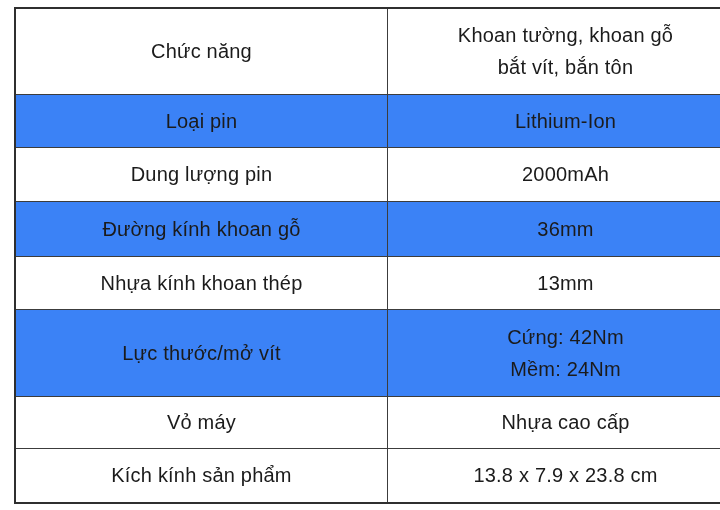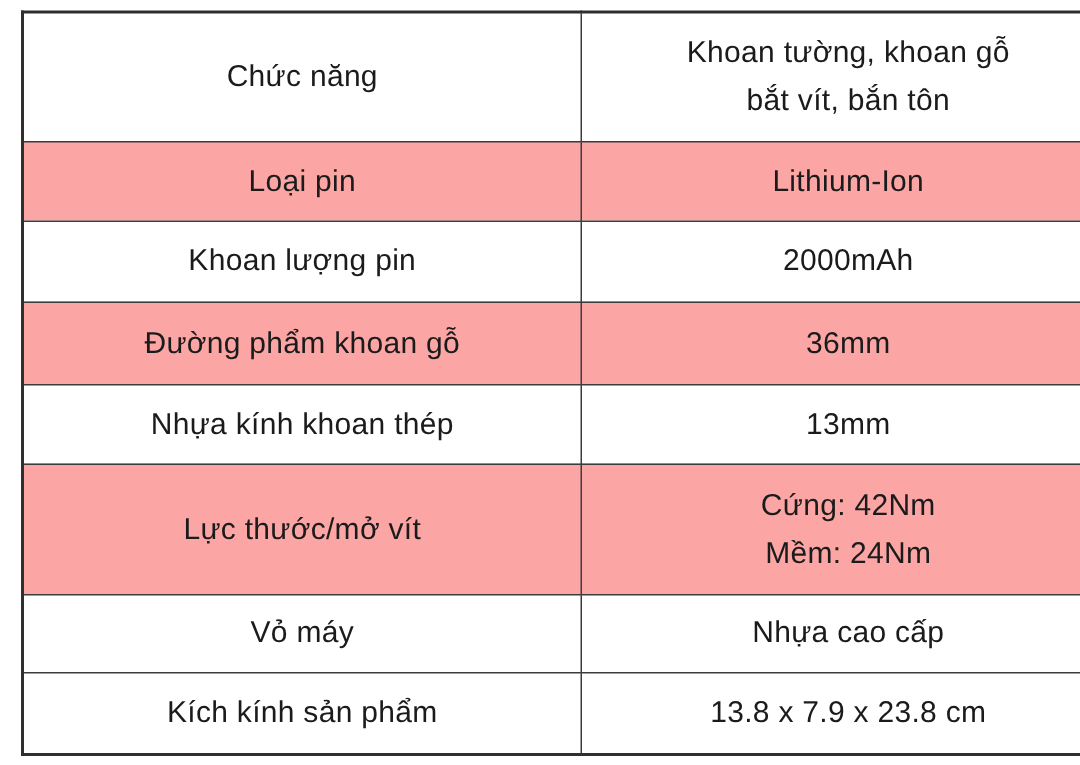--- a/index.html
+++ b/index.html
@@ -32,21 +32,21 @@
     border: 1px solid #3c3c3c;
     text-align: center;
     vertical-align: middle;
     font-size: 20px;
     color: #1b1b1b;
     padding: 0 10px;
     letter-spacing: 0.2px;
   }
   td.col-label { width: 351px; }
   td.col-value { width: 335px; }
-  tr.alt td { background: #fca5a5; }
+  tr.alt td { background: #3b82f6; }
   tr.r1 { height: 86px; }
   tr.r2 { height: 53px; }
   tr.r3 { height: 54px; }
   tr.r4 { height: 55px; }
   tr.r5 { height: 53px; }
   tr.r6 { height: 87px; }
   tr.r7 { height: 52px; }
   tr.r8 { height: 55px; }
   .line {
     display: block;
@@ -74,30 +74,30 @@
         <td class="col-label">
           <span class="line">Loại pin</span>
         </td>
         <td class="col-value">
           <span class="line">Lithium-Ion</span>
         </td>
       </tr>
 
       <tr class="r3">
         <td class="col-label">
-          <span class="line">Khoan lượng pin</span>
+          <span class="line">Dung lượng pin</span>
         </td>
         <td class="col-value">
           <span class="line">2000mAh</span>
         </td>
       </tr>
 
       <tr class="r4 alt">
         <td class="col-label">
-          <span class="line">Đường phẩm khoan gỗ</span>
+          <span class="line">Đường kính khoan gỗ</span>
         </td>
         <td class="col-value">
           <span class="line">36mm</span>
         </td>
       </tr>
 
       <tr class="r5">
         <td class="col-label">
           <span class="line">Nhựa kính khoan thép</span>
         </td>

